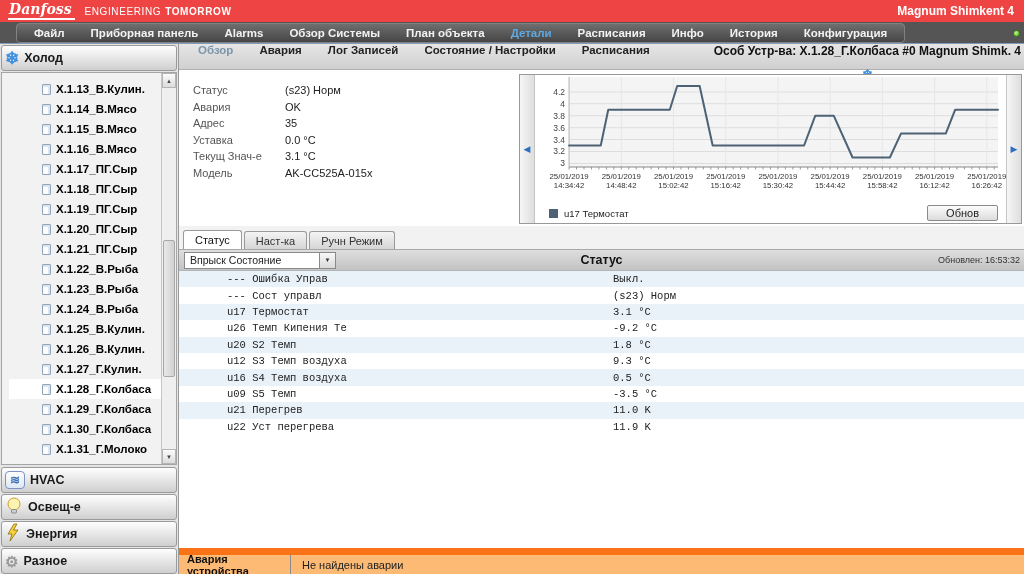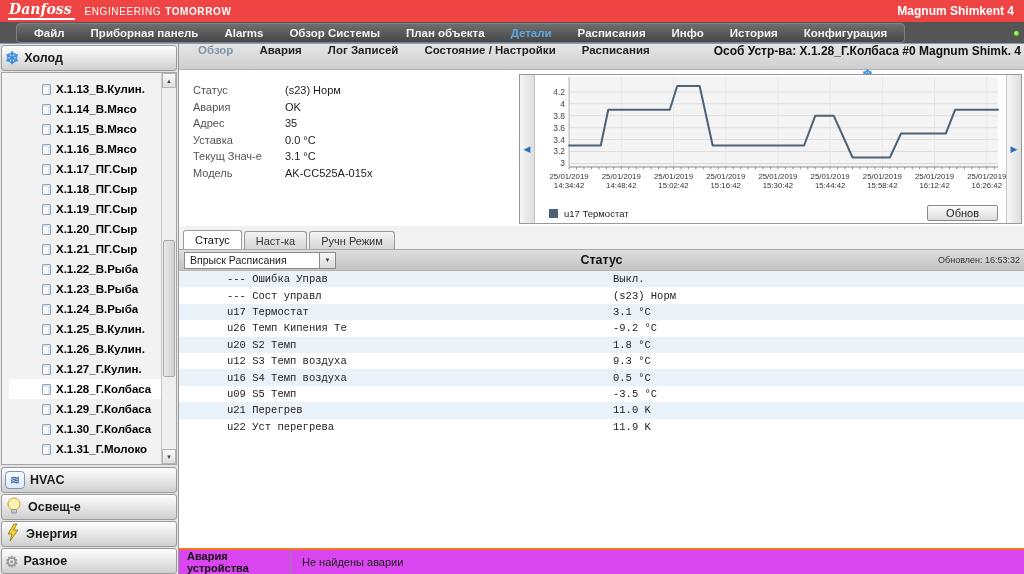--- a/index.html
+++ b/index.html
@@ -93,21 +93,21 @@
   .toolbar-title { position:absolute; left:0; right:0; text-align:center; font-weight:bold; font-size:12.5px; color:#111; pointer-events:none; }
   .updated { margin-left:auto; font-size:9px; color:#333; padding-right:4px; }
 
   .status-table { flex:1; background:#fff; overflow:hidden; }
   .status-row { display:flex; height:16.4px; align-items:center; font-family:"Liberation Mono",monospace;
                 font-size:10.5px; color:#222; }
   .status-row:nth-child(odd) { background:#e9f1f9; }
   .row-name { padding-left:48px; width:434px; flex:0 0 434px; white-space:nowrap; }
   .row-value { white-space:nowrap; }
 
-  .alarm-bar { height:26px; flex:0 0 26px; border-top:2px solid #f97316; display:flex; background:#d946ef; }
+  .alarm-bar { height:26px; flex:0 0 26px; border-top:7px solid #f97316; display:flex; background:#fdba74; }
   .alarm-tab { width:112px; flex:0 0 112px; border-right:1px solid #8a8a8a; display:flex; align-items:center;
                padding-left:8px; font-weight:bold; font-size:11px; color:#111; }
   .alarm-status { display:flex; align-items:center; padding-left:11px; font-size:11px; color:#222; }
 </style>
 </head>
 <body>
 
 <div class="topbar">
   <span class="logo">Danfoss</span>
   <span class="tagline">
@@ -419,21 +419,21 @@
     </div>
 
     <div class="sub-tabbar" id="sub-tabs">
         <div class="sub-tab active">Статус</div>
         <div class="sub-tab">Наст-ка</div>
         <div class="sub-tab">Ручн Режим</div>
       </div>
 
     <div class="toolbar">
       <div class="dropdown">
-        <span class="dd-value">Впрыск Расписания</span>
+        <span class="dd-value">Впрыск Состояние</span>
         <span class="dd-arrow">▼</span>
       </div>
       <div class="toolbar-title">Статус</div>
       <span class="updated">Обновлен: 16:53:32</span>
     </div>
 
     <div class="status-table" id="status-table">
         <div class="status-row">
           <span class="row-name">--- Ошибка Управ</span>
           <span class="row-value">Выкл.</span>

